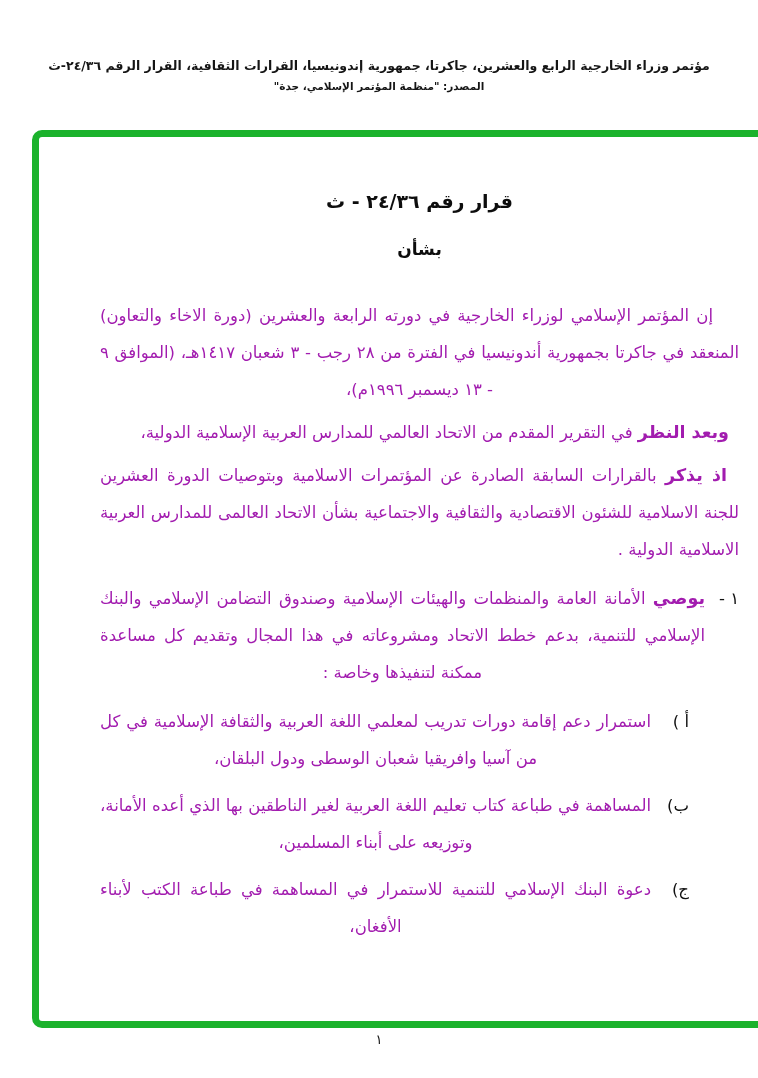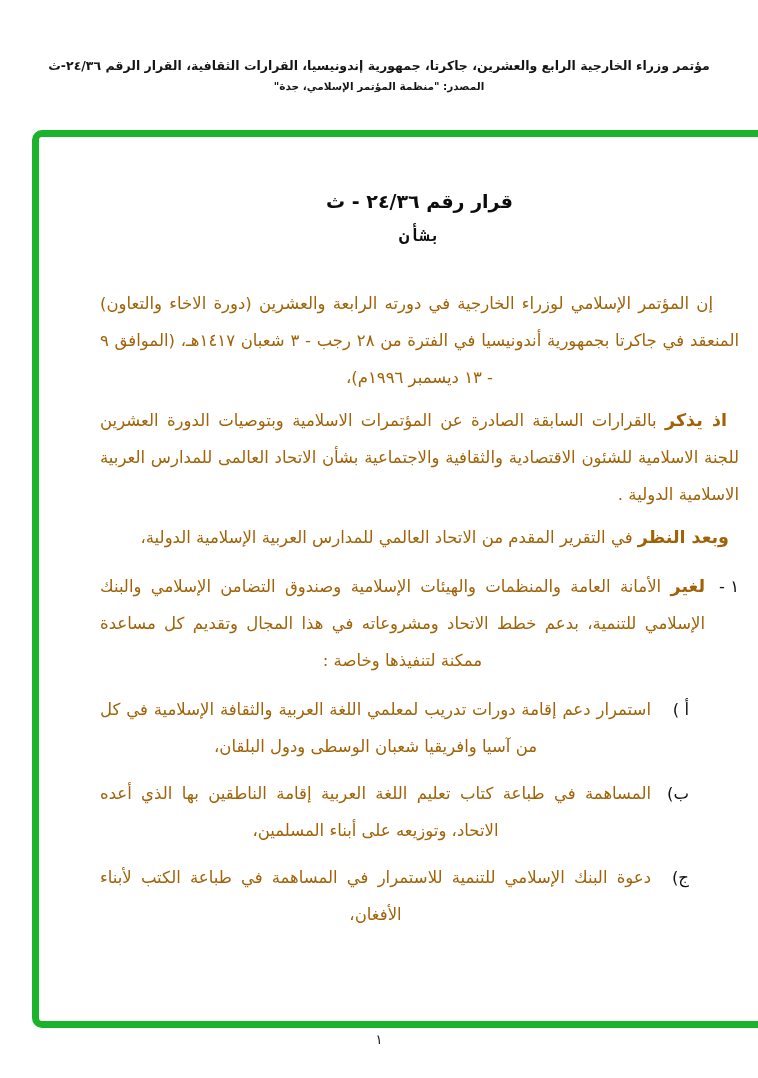--- a/index.html
+++ b/index.html
@@ -14,25 +14,25 @@
   .doc-header .h-line2 { font-size:10.5px; margin-top:7px; }
   
   .doc-frame {
     position:absolute; left:32px; top:130px; width:754px; height:898px;
     border:7px solid #1bb22c; border-radius:10px; background:#ffffff;
     padding:50px 40px 0 61px;
   }
   
   .title-block { text-align:center; font-weight:bold; color:#0d0d0d; }
   .title-line1 { font-size:19px; line-height:28px; }
-  .title-line2 { font-size:17px; line-height:28px; margin-top:8px;font-family:Liberation Mono, monospace; }
+  .title-line2 { font-size:17px; line-height:28px; margin-top:20px; }
   .title-line3 { font-size:16.5px; line-height:28px; margin-top:8px; }
   
   .para {
-    font-size:16.5px; line-height:37px; text-align:justify; color:#a16207;
+    font-size:16.5px; line-height:37px; text-align:justify; color:#a21caf;
     text-justify:inter-word;
   }
   .para.center-last { text-align-last:center; }
   .p1 { margin-top:34px; text-indent:26px; }
   .p2 { margin-top:6px;  text-indent:12px; }
   .p3 { margin-top:6px;  text-indent:10px; }
   .lead { font-weight:bold; font-size:17.5px; }
   
   .num-row { display:flex; margin-top:12px; }
   .num-marker { flex:none; width:34px; font-size:16.5px; line-height:37px; white-space:nowrap; }
@@ -54,37 +54,37 @@
 
 <div class="doc-frame">
 
   <div class="title-block">
     <div class="title-line1">قرار رقم ٢٤/٣٦ - ث</div>
     <div class="title-line2">بشأن</div>
   </div>
 
   <p class="para center-last p1">إن المؤتمر الإسلامي لوزراء الخارجية في دورته الرابعة والعشرين (دورة الاخاء والتعاون) المنعقد في جاكرتا بجمهورية أندونيسيا في الفترة من ٢٨ رجب - ٣ شعبان ١٤١٧هـ، (الموافق ٩ - ١٣ ديسمبر ١٩٩٦م)،</p>
 
+  <p class="para p3"><span class="lead">وبعد النظر</span> <span>في التقرير المقدم من الاتحاد العالمي للمدارس العربية الإسلامية الدولية،</span></p>
+
   <p class="para p2"><span class="lead">اذ يذكر</span> <span>بالقرارات السابقة الصادرة عن المؤتمرات الاسلامية وبتوصيات الدورة العشرين للجنة الاسلامية للشئون الاقتصادية والثقافية والاجتماعية بشأن الاتحاد العالمى للمدارس العربية الاسلامية الدولية .</span></p>
-
-  <p class="para p3"><span class="lead">وبعد النظر</span> <span>في التقرير المقدم من الاتحاد العالمي للمدارس العربية الإسلامية الدولية،</span></p>
 
   <div class="num-row">
     <div class="num-marker">١ -</div>
-    <p class="num-text para center-last"><span class="lead">لغير</span> <span>الأمانة العامة والمنظمات والهيئات الإسلامية وصندوق التضامن الإسلامي والبنك الإسلامي للتنمية، بدعم خطط الاتحاد ومشروعاته في هذا المجال وتقديم كل مساعدة ممكنة لتنفيذها وخاصة :</span></p>
+    <p class="num-text para center-last"><span class="lead">يوصي</span> <span>الأمانة العامة والمنظمات والهيئات الإسلامية وصندوق التضامن الإسلامي والبنك الإسلامي للتنمية، بدعم خطط الاتحاد ومشروعاته في هذا المجال وتقديم كل مساعدة ممكنة لتنفيذها وخاصة :</span></p>
   </div>
 
   <div class="sub-row">
     <div class="sub-marker">أ )</div>
     <p class="sub-text para center-last">استمرار دعم إقامة دورات تدريب لمعلمي اللغة العربية والثقافة الإسلامية في كل من آسيا وافريقيا شعبان الوسطى ودول البلقان،</p>
   </div>
 
   <div class="sub-row">
     <div class="sub-marker">ب)</div>
-    <p class="sub-text para center-last">المساهمة في طباعة كتاب تعليم اللغة العربية إقامة الناطقين بها الذي أعده الاتحاد، وتوزيعه على أبناء المسلمين،</p>
+    <p class="sub-text para center-last">المساهمة في طباعة كتاب تعليم اللغة العربية لغير الناطقين بها الذي أعده الأمانة، وتوزيعه على أبناء المسلمين،</p>
   </div>
 
   <div class="sub-row">
     <div class="sub-marker">ج)</div>
     <p class="sub-text para center-last">دعوة البنك الإسلامي للتنمية للاستمرار في المساهمة في طباعة الكتب لأبناء الأفغان،</p>
   </div>
 
 </div>
 
 <div class="page-number">١</div>

